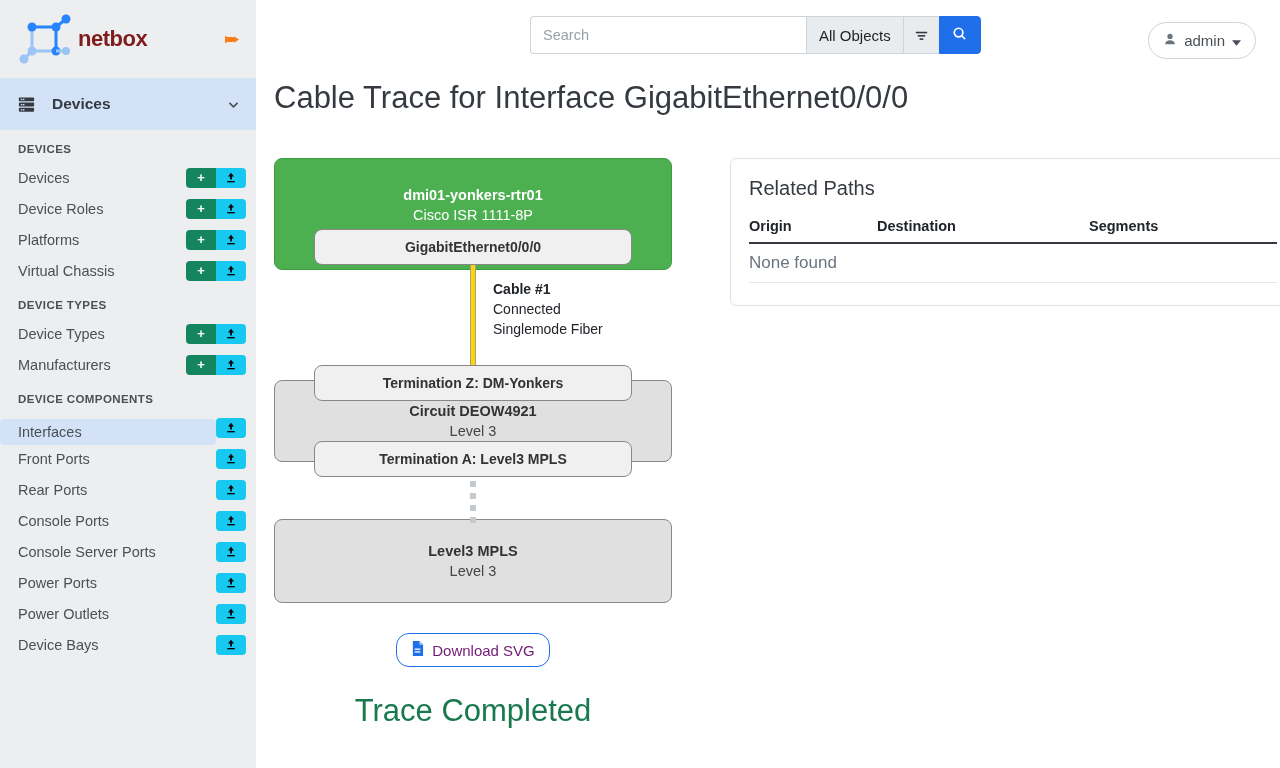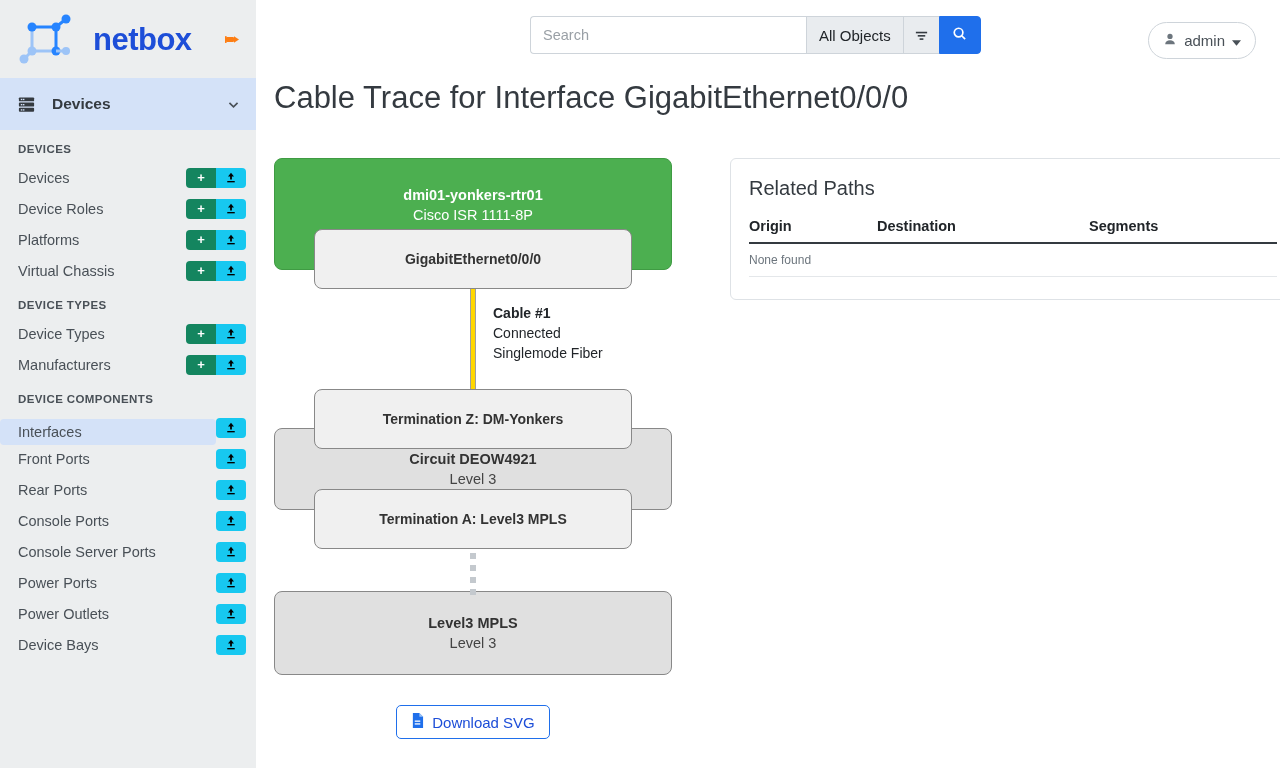--- a/index.html
+++ b/index.html
@@ -20,22 +20,22 @@
     position: relative;
   }
   .brand {
     height: 78px;
     display: flex; align-items: center;
     padding: 0 16px 0 18px;
   }
   .brand-logo { display: flex; align-items: center; gap: 2px; }
   .brand-mark { width: 56px; height: 52px; flex: 0 0 56px; }
   .brand-word {
-    font-size: 31px; font-weight: 700; color: #1d4ed8;
-    letter-spacing: -0.5px; line-height: 1; margin-left: 17px;
+    font-size: 22px; font-weight: 700; color: #7f1d1d;
+    letter-spacing: -0.5px; line-height: 1; margin-left: 2px;
   }
   .pin-icon { margin-left: auto; color: #fd7e14; display:flex; }
 
   .nav-group {
     display: flex; align-items: center;
     height: 52px; padding: 0 16px 0 14px;
     cursor: pointer;
     font-size: 15.5px; font-weight: 700; color: #343a40;
   }
   .nav-group.active { background: #d4e2f8; }
@@ -148,21 +148,21 @@
   .node-device {
     background: #4caf50; border: 1px solid #3f9b43;
     color: #fff;
     width: 398px; height: 112px;
     padding-top: 26px;
   }
   .node-device .n-title { font-size: 14.5px; font-weight: 700; line-height: 20px; }
   .node-device .n-sub { font-size: 14.5px; font-weight: 400; line-height: 20px; }
   .node-term {
     background: #f0f0f0; border: 1px solid #888;
-    width: 318px; height: 60px; margin: 0 auto;
+    width: 318px; height: 36px; margin: 0 auto;
     display: flex; align-items: center; justify-content: center;
     font-size: 14px; font-weight: 700; color: #333;
     position: relative; z-index: 3;
   }
   .node-if { margin-top: -41px; }
 
   .cable-zone { position: relative; height: 100px; }
   .cable-line {
     position: absolute; left: 199px; top: 0;
     width: 6px; height: 100px;
@@ -199,22 +199,22 @@
     border-radius: 8px;
     width: 398px; height: 84px;
     display: flex; flex-direction: column; align-items: center; justify-content: center;
   }
   .node-provider .p-title { font-size: 14.5px; font-weight: 700; color: #333; line-height: 20px; }
   .node-provider .p-sub { font-size: 14.5px; color: #444; line-height: 20px; }
 
   .dl-wrap { display: flex; justify-content: center; margin-top: 30px; }
   .dl-btn {
     display: inline-flex; align-items: center; gap: 8px;
-    border: 1px solid #1f6feb; border-radius: 5px;
-    background: #fff; color: #1d4ed8;
+    border: 1px solid #1f6feb; border-radius: 13px;
+    background: #fff; color: #701a75;
     font-size: 15px; padding: 7px 14px;
     cursor: pointer;
   }
   .trace-status {
     text-align: center; margin-top: 26px;
     font-size: 31px; color: #18794e; font-weight: 400;
   }
 
   
   .card {
@@ -223,21 +223,21 @@
     padding: 18px 18px 22px 18px;
     width: 566px;
   }
   .card-title { font-size: 20px; color: #343a40; font-weight: 400; margin-bottom: 18px; }
   table.paths { width: 100%; border-collapse: collapse; }
   table.paths th {
     text-align: left; font-size: 14.5px; font-weight: 700; color: #212529;
     padding: 0 0 8px 0; border-bottom: 2px solid #343a40;
   }
   table.paths td {
-    font-size: 12px; color: #6c757d;
+    font-size: 17px; color: #6c757d;
     padding: 9px 0; border-bottom: 1px solid #e4e7ea;
   }
   .col-o { width: 128px; }
   .col-d { width: 212px; }
 </style>
 </head>
 <body>
 
 <div class="app">
 

